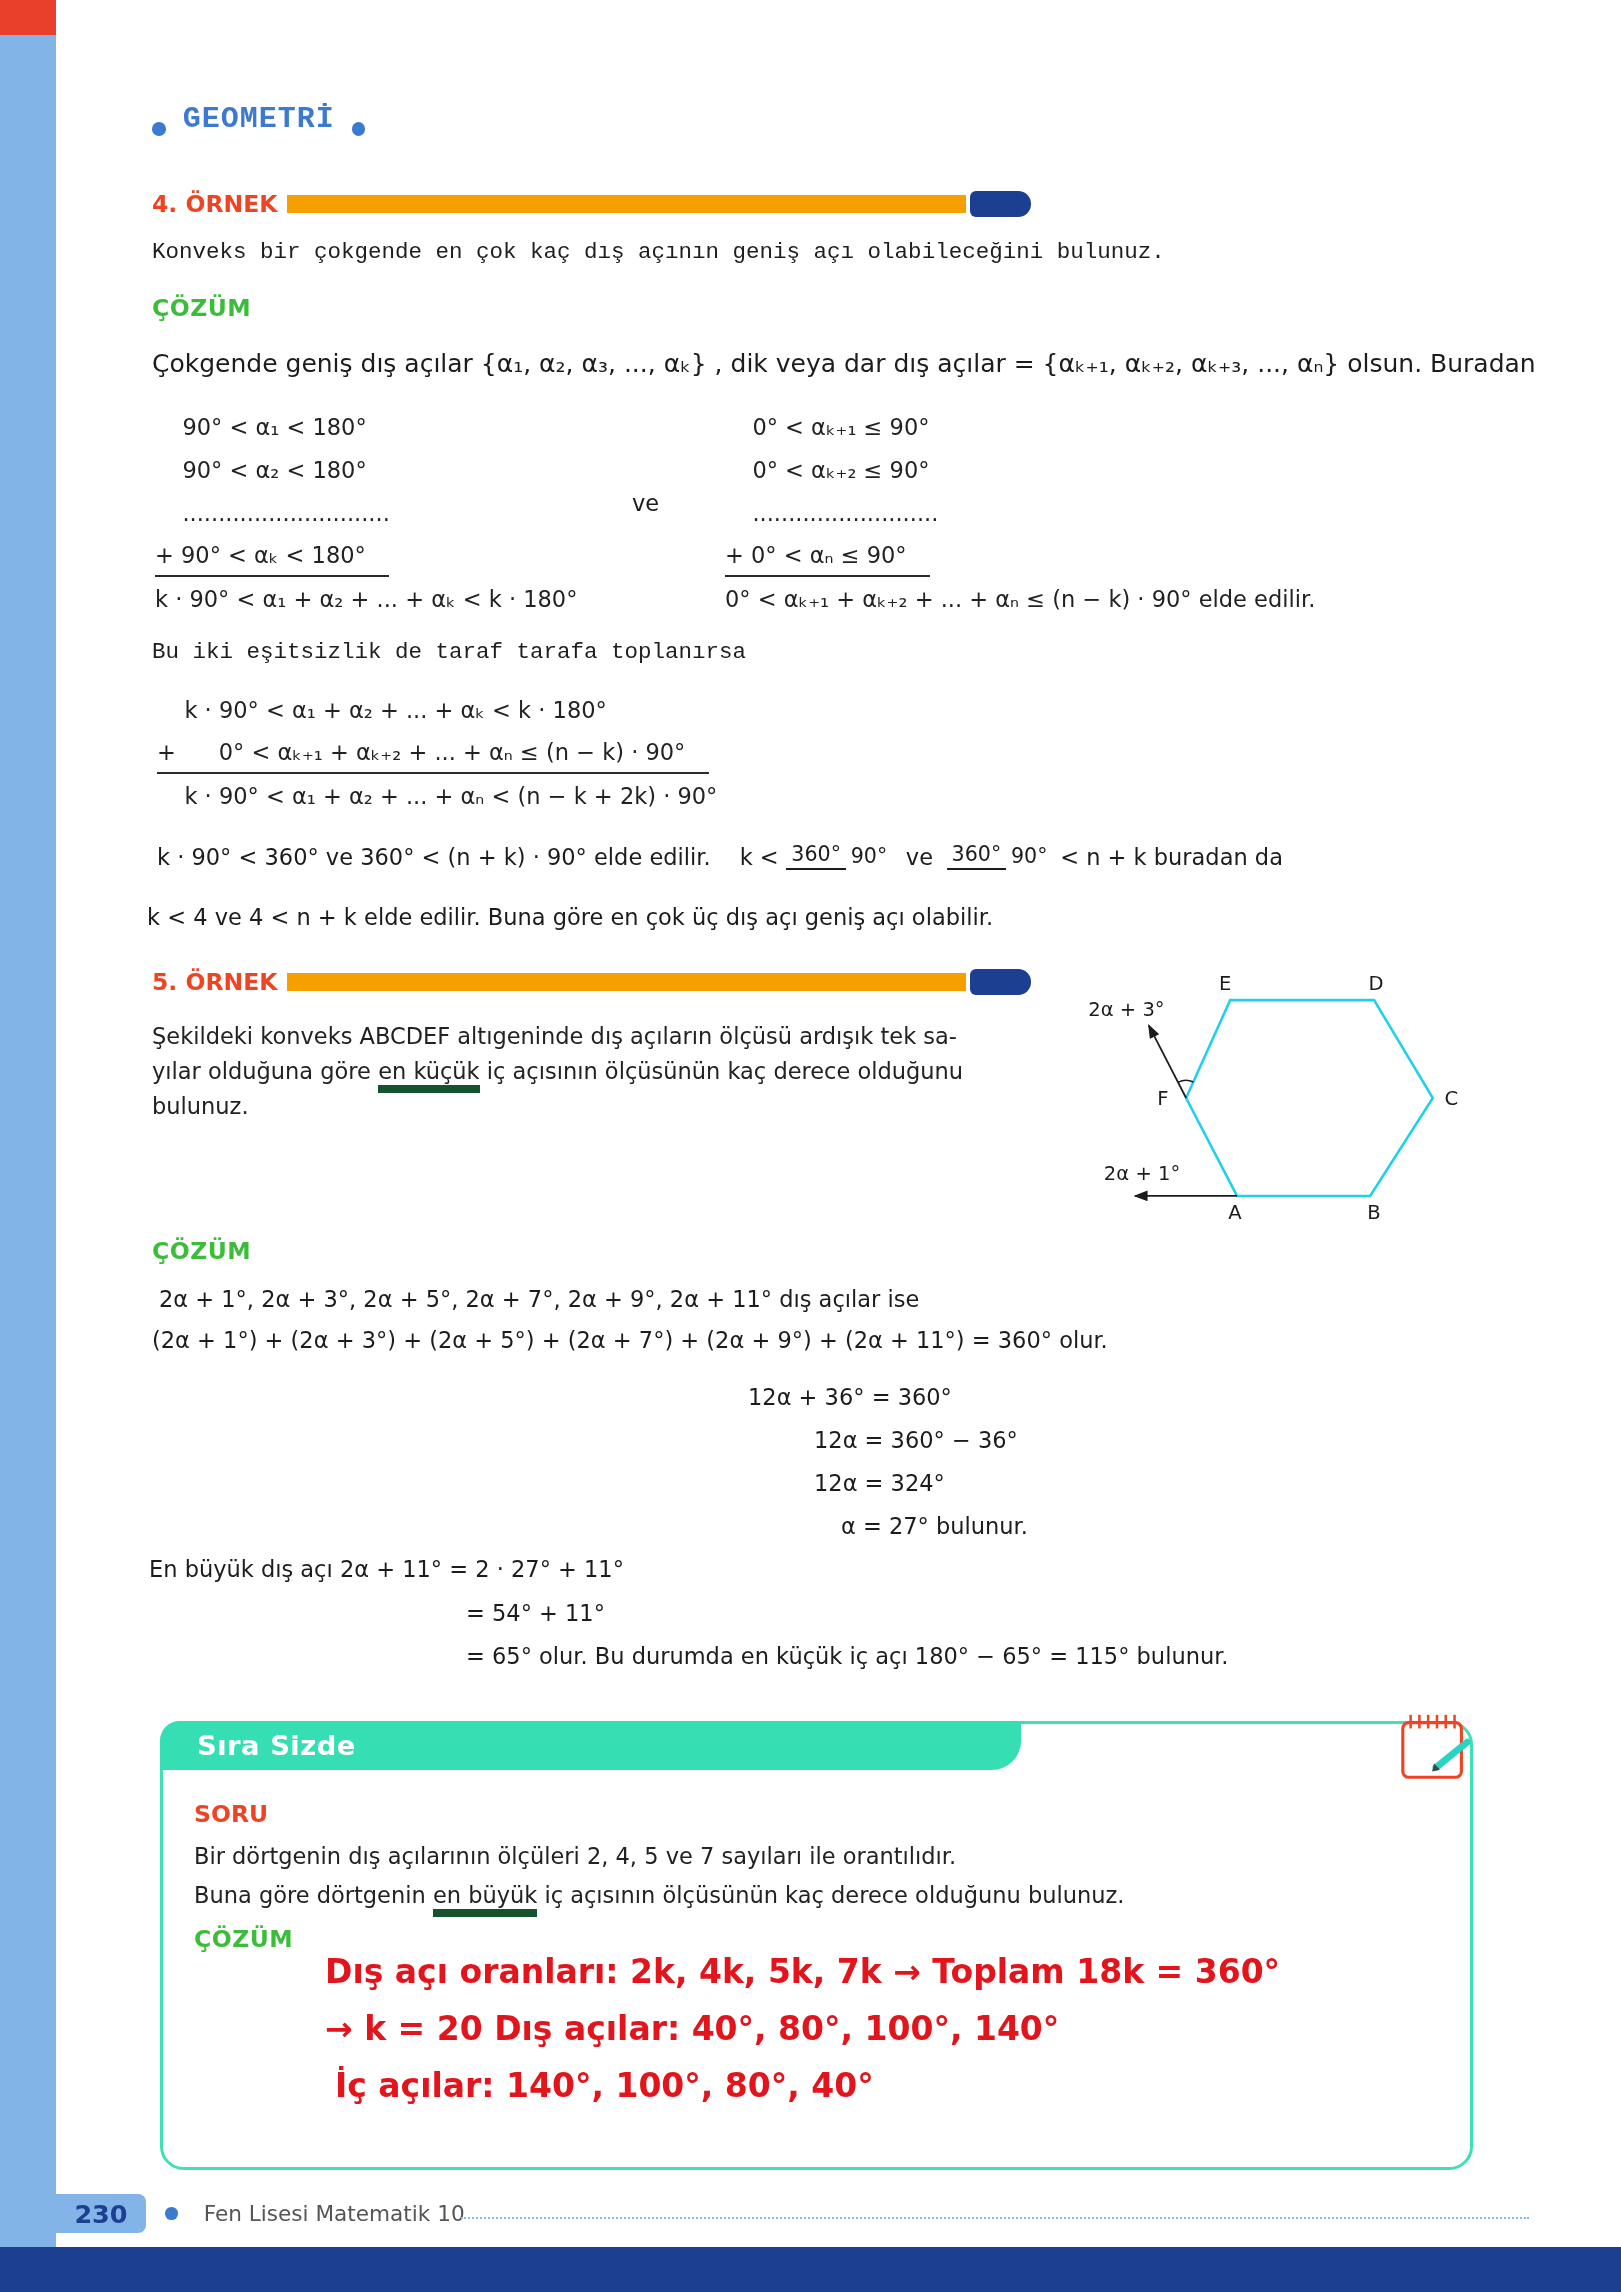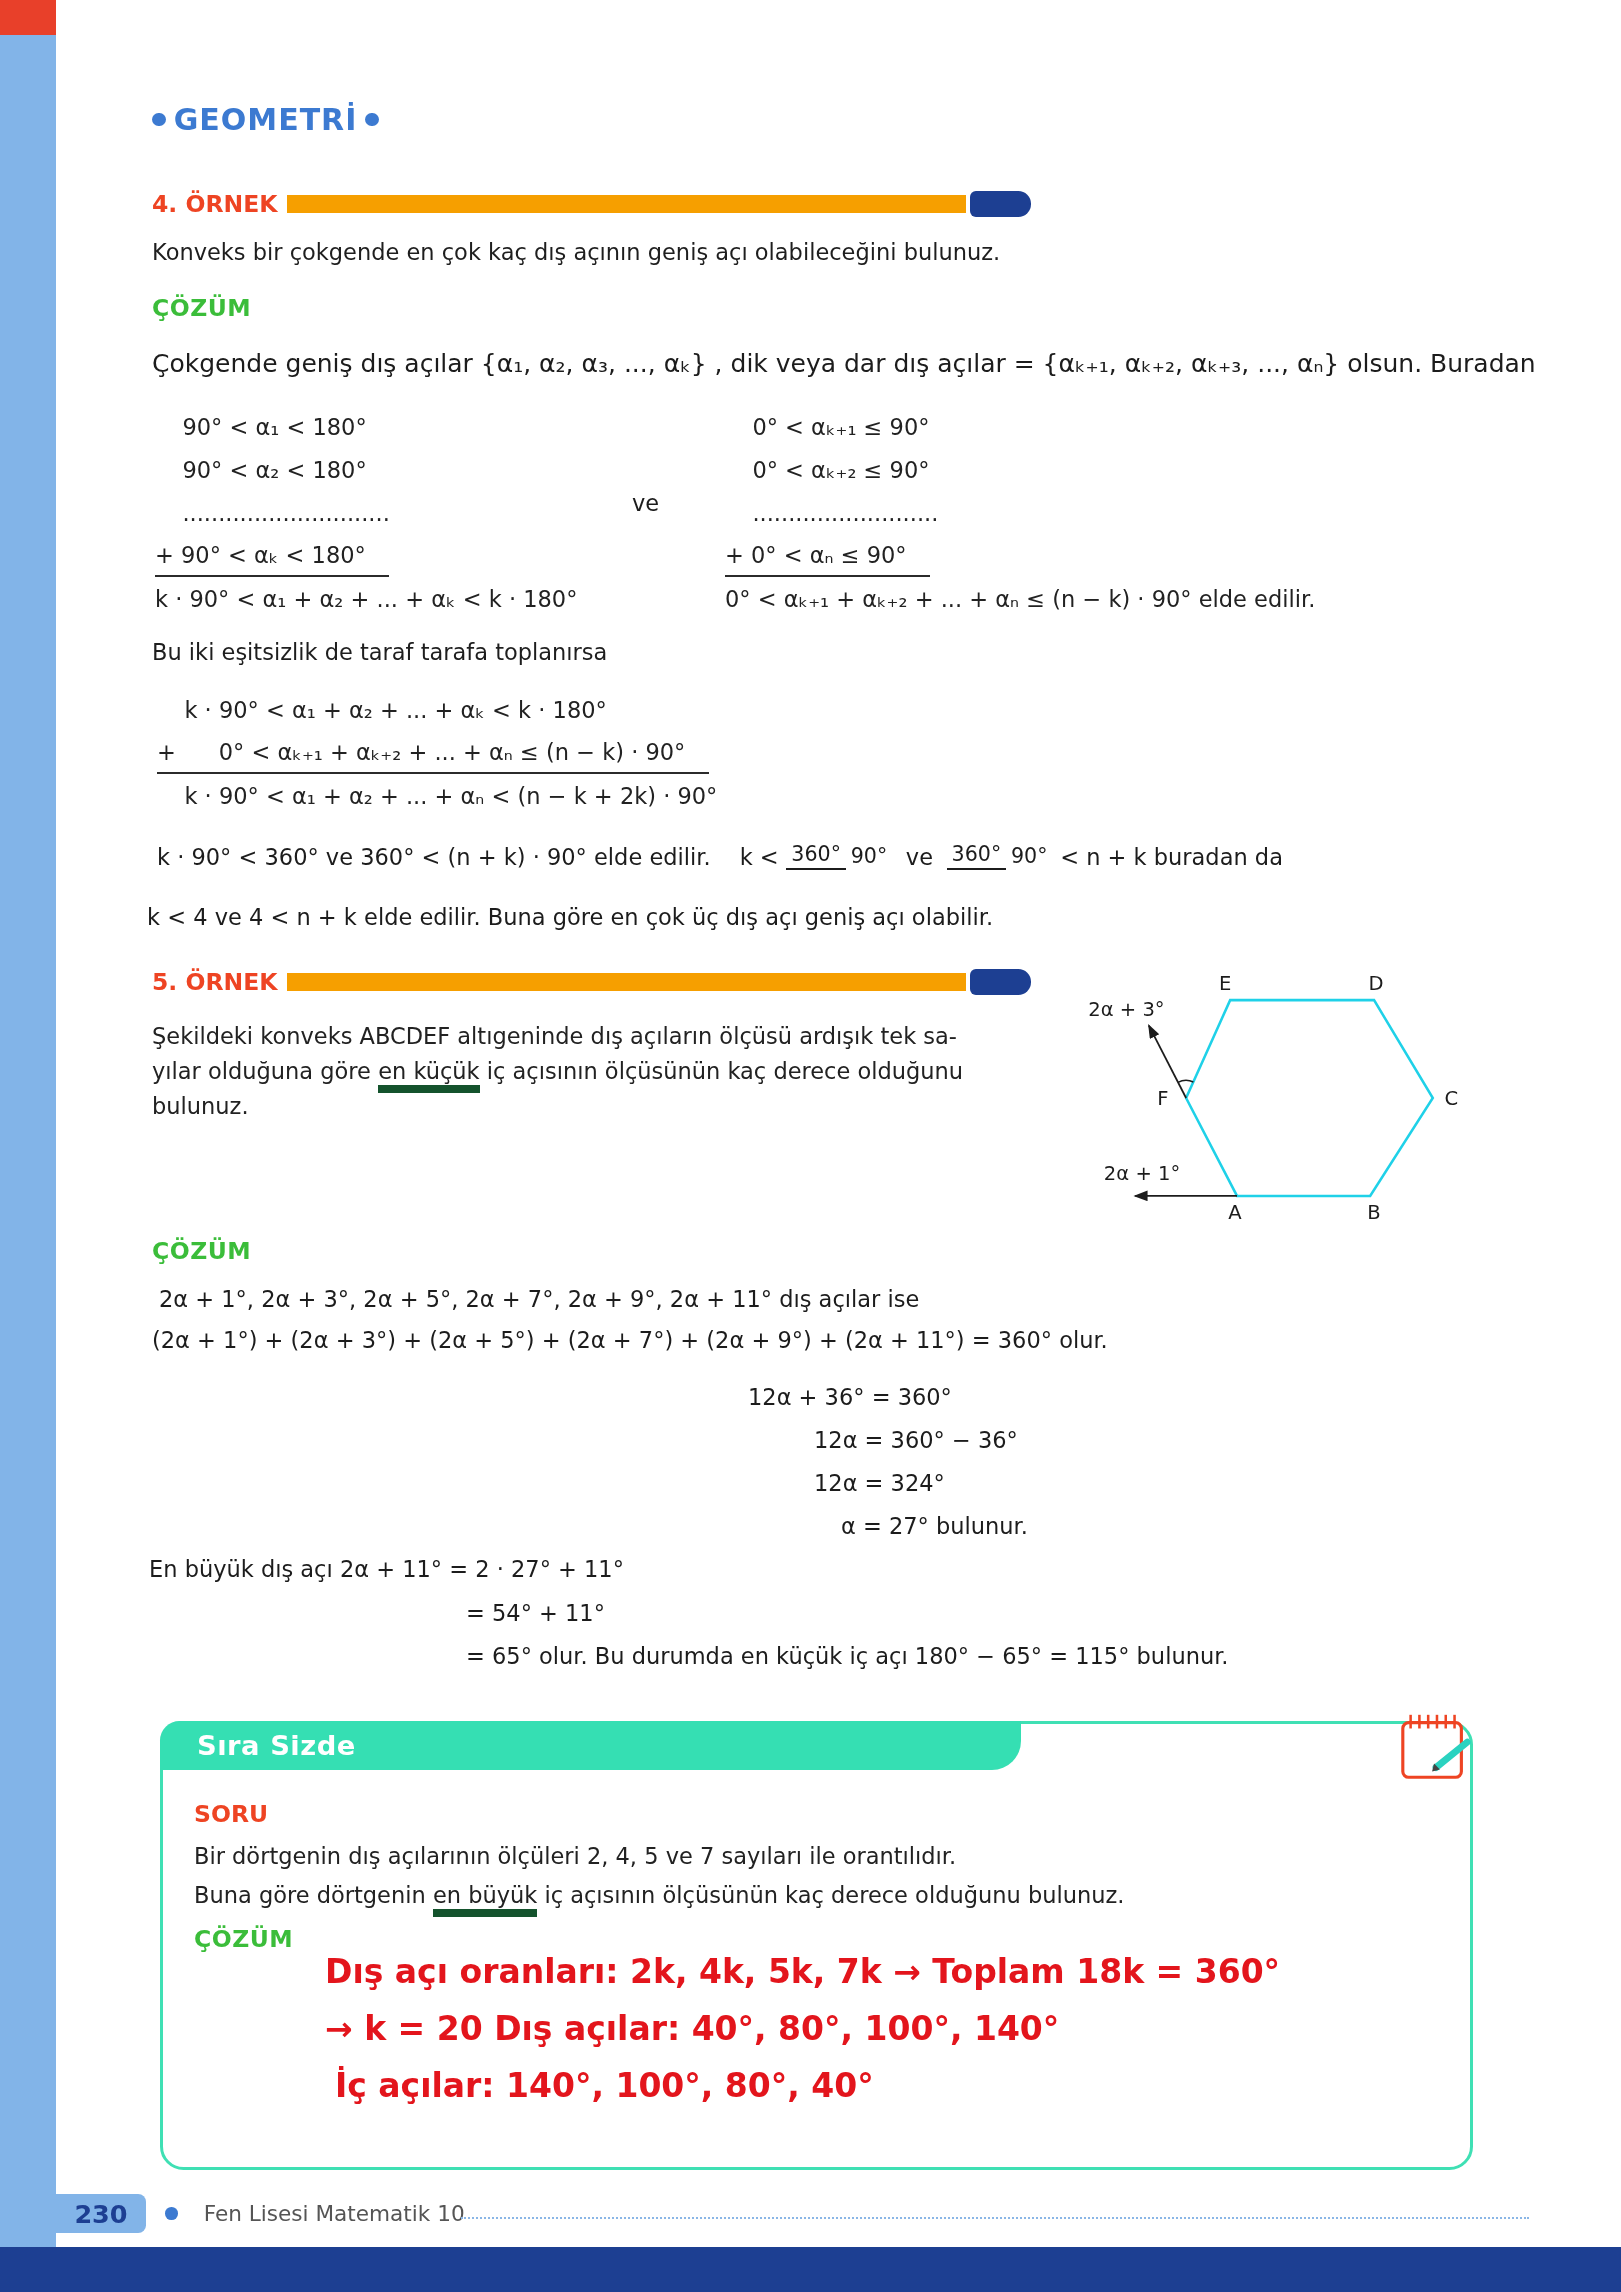--- a/index.html
+++ b/index.html
@@ -7,31 +7,31 @@
   body { font-family:"DejaVu Sans", sans-serif; color:#222222; }
   .page { position:relative; width:1621px; height:2293px; background:#ffffff; overflow:hidden; }
   .abs { position:absolute; }
 
   
   .left-strip { position:absolute; left:0; top:0; width:56px; height:2293px; background:#82b4e8; }
   .left-strip-red { position:absolute; left:0; top:0; width:56px; height:35px; background:#e8402a; }
   .bottom-bar { position:absolute; left:0; bottom:0; width:1621px; height:46px; background:#1d3f92; }
 
   
-  .geo-header { left:152px; top:102px; display:flex; align-items:center; gap:8px; }
+  .geo-header { left:152px; top:102px; display:flex; align-items:flex-end; gap:17px;font-family:Liberation Mono, monospace; }
   .geo-dot { width:13.7px; height:13.7px; border-radius:50%; background:#3c7ad1; display:inline-block; }
   .geo-title { font-size:30px; font-weight:bold; color:#3c7ad1; letter-spacing:1px; }
 
   
   .example-header { display:flex; align-items:center; gap:9.8px; }
   .example-label { font-size:23.5px; font-weight:bold; color:#ee4423; white-space:nowrap; }
   .example-bar { width:679px; height:17.6px; background:#f69f00; }
   .example-cap { width:61px; height:25.5px; background:#1d3f92; border-radius:5.9px 12.7px 12.7px 5.9px; margin-left:-5.9px; }
 
-  .bodytext { font-size:22.5px; color:#1e1e1e; white-space:nowrap; }
+  .bodytext { font-size:22.5px; color:#1e1e1e; white-space:nowrap;font-family:Liberation Mono, monospace; }
   .cozum { font-size:23.5px; font-weight:bold; color:#3bbd3a; letter-spacing:0.5px; }
   .math { font-size:22.5px; color:#1c1c1c; white-space:nowrap; }
   .intro { font-size:25px;text-align:right; }
 
   .addcol .addrow { height:43px; display:flex; align-items:center; width:fit-content; font-size:22.5px; white-space:nowrap; }
   .addrow.indent { padding-left:27.4px; }
   .addrow.ruled { border-bottom:2.5px solid #2b2b2b; padding-right:23.5px; }
 
   .frac { display:inline-flex; flex-direction:row; align-items:center; font-size:20.6px; line-height:1.15; vertical-align:middle; margin:0 7.8px; }
   .frac .num { border-bottom:2px solid #1c1c1c; padding:0 4.9px 1px 4.9px; }

